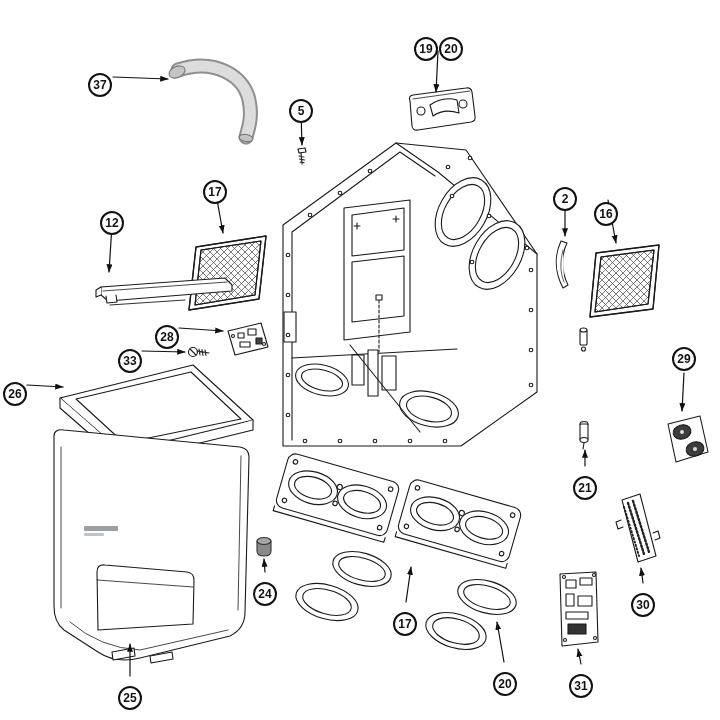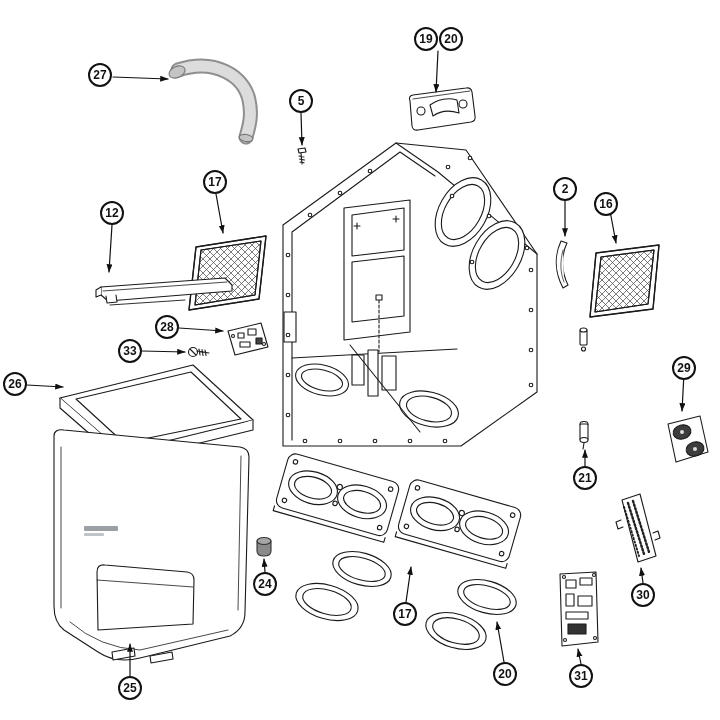--- a/index.html
+++ b/index.html
@@ -3,21 +3,21 @@
 <meta charset="utf-8">
 <style>
   *{box-sizing:border-box}
   html,body{margin:0;padding:0;background:#fff}
   body{font-family:"Liberation Sans",sans-serif}
   .stage{position:relative;width:720px;height:720px;background:#ffffff;overflow:hidden}
   .stage svg{position:absolute;left:0;top:0}
   .callout{
     position:absolute;width:24px;height:24px;border:2px solid #111;border-radius:50%;
     background:#fff;display:flex;align-items:center;justify-content:center;
-    font-size:12px;font-weight:bold;color:#111;z-index:2;line-height:1;
+    font-size:12px;font-weight:bold;color:#111;z-index:2;line-height:1;margin-top:10px;
   }
 </style>
 </head>
 <body>
 
 <div class="stage">
 
   <svg width="720" height="720" viewBox="0 0 720 720" fill="none" stroke="#1a1a1a" stroke-width="1.1" stroke-linejoin="round" stroke-linecap="round">
     <defs>
       <marker id="arr" markerWidth="8" markerHeight="6" refX="6.5" refY="2.5" orient="auto">
@@ -278,32 +278,32 @@
       <line x1="585" y1="466" x2="585" y2="450" marker-end="url(#arr)"></line>
       <line x1="265" y1="572" x2="264" y2="559" marker-end="url(#arr)"></line>
       <line x1="406" y1="602" x2="411" y2="567" marker-end="url(#arr)"></line>
       <line x1="643" y1="583" x2="641" y2="568" marker-end="url(#arr)"></line>
       <line x1="130" y1="676" x2="130" y2="644" marker-end="url(#arr)"></line>
       <line x1="504" y1="662" x2="497" y2="622" marker-end="url(#arr)"></line>
       <line x1="581" y1="664" x2="578" y2="649" marker-end="url(#arr)"></line>
     </g>
   </svg>
 
-  <div class="callout" style="left:88px;top:63px">27</div>
+  <div class="callout" style="left:88px;top:63px">37</div>
   <div class="callout" style="left:414px;top:27px">19</div>
   <div class="callout" style="left:439px;top:27px">20</div>
   <div class="callout" style="left:289px;top:89px">5</div>
   <div class="callout" style="left:203px;top:170px">17</div>
   <div class="callout" style="left:100px;top:201px">12</div>
   <div class="callout" style="left:553px;top:177px">2</div>
   <div class="callout" style="left:594px;top:192px">16</div>
   <div class="callout" style="left:155px;top:315px">28</div>
   <div class="callout" style="left:118px;top:339px">33</div>
   <div class="callout" style="left:3px;top:372px">26</div>
-  <div class="callout" style="left:672px;top:356px">29</div>
+  <div class="callout" style="left:672px;top:337px">29</div>
   <div class="callout" style="left:573px;top:466px">21</div>
   <div class="callout" style="left:253px;top:572px">24</div>
   <div class="callout" style="left:393px;top:602px">17</div>
   <div class="callout" style="left:631px;top:583px">30</div>
   <div class="callout" style="left:118px;top:676px">25</div>
   <div class="callout" style="left:493px;top:662px">20</div>
   <div class="callout" style="left:569px;top:664px">31</div>
 
 </div>
 

